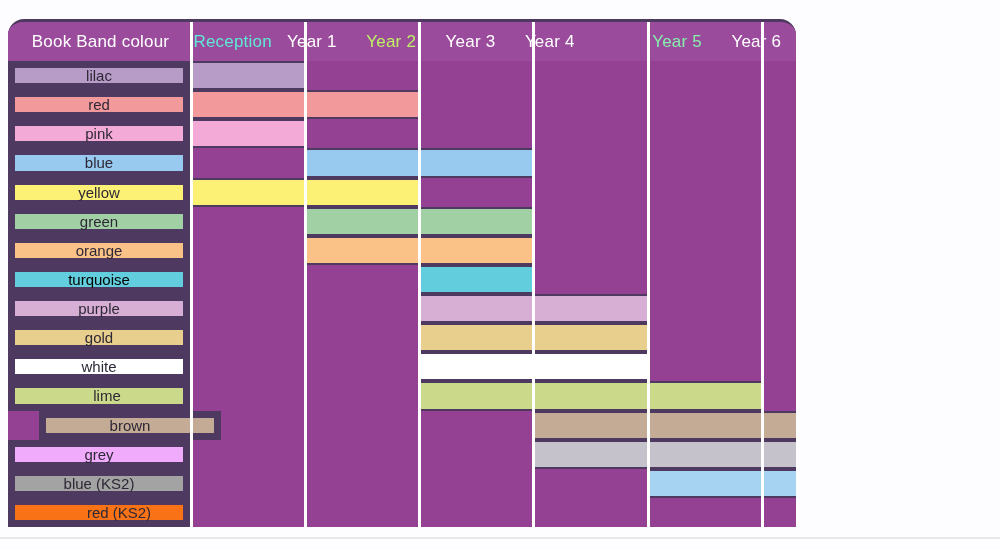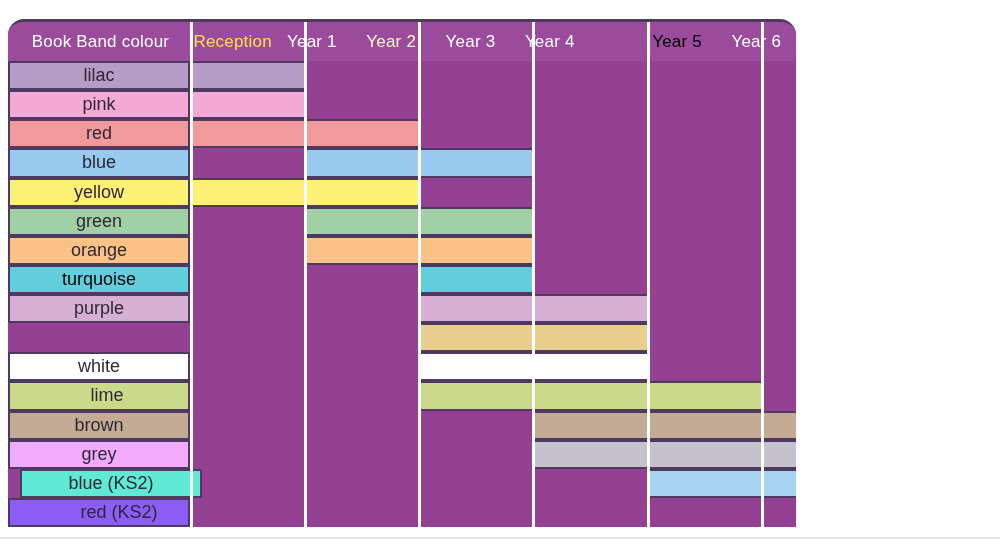--- a/index.html
+++ b/index.html
@@ -48,23 +48,23 @@
     flex-direction: column;
   }
   .band-row {
     position: relative;
     flex: 1;
   }
   .label-cell {
     position: absolute;
     left: 0; top: 0;
     width: 182px; height: 100%;
-    border: 2px solid #bef264;
+    border: 7px solid #bef264;
     display: flex; align-items: center; justify-content: center;
-    font-size: 18px;
+    font-size: 15px;
     color: #2e2836;
     z-index: 2;
     text-align: right;
   }
   .band-bar {
     position: absolute;
     top: 0; height: 100%;
     border-top: 2px solid #4e3a60;
     border-bottom: 2px solid #4e3a60;
     z-index: 1;
@@ -84,41 +84,41 @@
 </style>
 </head>
 <body style="background: rgb(253, 252, 254);">
 
 <div class="page">
   <div class="baseline" style="background: rgb(233, 230, 236);"></div>
 
   <div class="band-table" style="background: rgb(148, 65, 147); border-top-color: rgb(78, 58, 96);">
     <div class="header-row" style="background: rgb(155, 75, 156);">
       <div class="header-cell label-col" style="color: rgb(255, 255, 255);">Book Band colour</div>
-      <div class="header-cell year-col" style="color: #fde047;">Reception</div>
+      <div class="header-cell year-col" style="color: #5eead4;">Reception</div>
       <div class="header-cell year-col" style="color: rgb(255, 255, 255);">Year 1</div>
-      <div class="header-cell year-col" style="color: #fef9c3;">Year 2</div>
+      <div class="header-cell year-col" style="color: #bef264;">Year 2</div>
       <div class="header-cell year-col" style="color: rgb(255, 255, 255);">Year 3</div>
       <div class="header-cell year-col" style="color: rgb(255, 255, 255);">Year 4</div>
-      <div class="header-cell year-col" style="color: #000000; margin-left: 48px;">Year 5</div>
+      <div class="header-cell year-col" style="color: #86efac; margin-left: 48px;">Year 5</div>
       <div class="header-cell year-col" style="color: rgb(255, 255, 255);">Year 6</div>
     </div>
 
     <div class="rows">
         <div class="band-row">
           <div class="label-cell" style="background: rgb(182, 156, 199); border-color: rgb(78, 58, 96); color: rgb(46, 40, 54);">lilac</div>
           <div class="band-bar" style="left: 185px; width: 111.143px; background: rgb(182, 156, 199); border-top-color: rgb(78, 58, 96); border-bottom-color: rgb(78, 58, 96);"></div>
         </div>
         <div class="band-row">
+          <div class="label-cell" style="background: rgb(242, 153, 156); border-color: rgb(78, 58, 96); color: rgb(46, 40, 54);">red</div>
+          <div class="band-bar" style="left: 185px; width: 225.286px; background: rgb(242, 153, 156); border-top-color: rgb(78, 58, 96); border-bottom-color: rgb(78, 58, 96);"></div>
+        </div>
+        <div class="band-row">
           <div class="label-cell" style="background: rgb(244, 170, 214); border-color: rgb(78, 58, 96); color: rgb(46, 40, 54);">pink</div>
           <div class="band-bar" style="left: 185px; width: 111.143px; background: rgb(244, 170, 214); border-top-color: rgb(78, 58, 96); border-bottom-color: rgb(78, 58, 96);"></div>
-        </div>
-        <div class="band-row">
-          <div class="label-cell" style="background: rgb(242, 153, 156); border-color: rgb(78, 58, 96); color: rgb(46, 40, 54);">red</div>
-          <div class="band-bar" style="left: 185px; width: 225.286px; background: rgb(242, 153, 156); border-top-color: rgb(78, 58, 96); border-bottom-color: rgb(78, 58, 96);"></div>
         </div>
         <div class="band-row">
           <div class="label-cell" style="background: rgb(152, 201, 239); border-color: rgb(78, 58, 96); color: rgb(46, 40, 54);">blue</div>
           <div class="band-bar" style="left: 299.143px; width: 225.286px; background: rgb(152, 201, 239); border-top-color: rgb(78, 58, 96); border-bottom-color: rgb(78, 58, 96);"></div>
         </div>
         <div class="band-row">
           <div class="label-cell" style="background: rgb(252, 240, 117); border-color: rgb(78, 58, 96); color: rgb(46, 40, 54);">yellow</div>
           <div class="band-bar" style="left: 185px; width: 225.286px; background: rgb(252, 240, 117); border-top-color: rgb(78, 58, 96); border-bottom-color: rgb(78, 58, 96);"></div>
         </div>
         <div class="band-row">
@@ -131,44 +131,45 @@
         </div>
         <div class="band-row">
           <div class="label-cell" style="background: rgb(98, 206, 221); border-color: rgb(78, 58, 96); color: #000000;">turquoise</div>
           <div class="band-bar" style="left: 413.286px; width: 111.143px; background: rgb(98, 206, 221); border-top-color: rgb(78, 58, 96); border-bottom-color: rgb(78, 58, 96);"></div>
         </div>
         <div class="band-row">
           <div class="label-cell" style="background: rgb(215, 174, 212); border-color: rgb(78, 58, 96); color: rgb(46, 40, 54);">purple</div>
           <div class="band-bar" style="left: 413.286px; width: 225.286px; background: rgb(215, 174, 212); border-top-color: rgb(78, 58, 96); border-bottom-color: rgb(78, 58, 96);"></div>
         </div>
         <div class="band-row">
+          <div class="label-cell" style="background: rgb(233, 207, 141); border-color: rgb(78, 58, 96); color: rgb(46, 40, 54);">gold</div>
           <div class="band-bar" style="left: 413.286px; width: 225.286px; background: rgb(233, 207, 141); border-top-color: rgb(78, 58, 96); border-bottom-color: rgb(78, 58, 96);"></div>
         </div>
         <div class="band-row">
           <div class="label-cell" style="background: rgb(255, 255, 255); border-color: rgb(78, 58, 96); color: rgb(46, 40, 54);">white</div>
           <div class="band-bar" style="left: 413.286px; width: 225.286px; background: rgb(255, 255, 255); border-top-color: rgb(78, 58, 96); border-bottom-color: rgb(78, 58, 96);"></div>
         </div>
         <div class="band-row">
           <div class="label-cell" style="background: rgb(203, 217, 139); border-color: rgb(78, 58, 96); color: rgb(46, 40, 54); padding-left: 16px;">lime</div>
           <div class="band-bar" style="left: 413.286px; width: 339.429px; background: rgb(203, 217, 139); border-top-color: rgb(78, 58, 96); border-bottom-color: rgb(78, 58, 96);"></div>
         </div>
         <div class="band-row">
-          <div class="label-cell" style="background: rgb(195, 171, 150); border-color: rgb(78, 58, 96); color: rgb(46, 40, 54);">brown</div>
+          <div class="label-cell" style="background: rgb(195, 171, 150); border-color: rgb(78, 58, 96); color: rgb(46, 40, 54); margin-left: 31px;">brown</div>
           <div class="band-bar" style="left: 527.429px; width: 339.429px; background: rgb(195, 171, 150); border-top-color: rgb(78, 58, 96); border-bottom-color: rgb(78, 58, 96);"></div>
         </div>
         <div class="band-row">
           <div class="label-cell" style="background: #f0abfc; border-color: rgb(78, 58, 96); color: rgb(46, 40, 54);">grey</div>
           <div class="band-bar" style="left: 527.429px; width: 454.571px; background: rgb(197, 194, 203); border-top-color: rgb(78, 58, 96); border-bottom-color: rgb(78, 58, 96);"></div>
         </div>
         <div class="band-row">
-          <div class="label-cell" style="background: #5eead4; border-color: rgb(78, 58, 96); color: rgb(46, 40, 54); margin-left: 12px;">blue (KS2)</div>
+          <div class="label-cell" style="background: #a3a3a3; border-color: rgb(78, 58, 96); color: rgb(46, 40, 54);">blue (KS2)</div>
           <div class="band-bar" style="left: 641.571px; width: 340.429px; background: rgb(167, 211, 243); border-top-color: rgb(78, 58, 96); border-bottom-color: rgb(78, 58, 96);"></div>
         </div>
         <div class="band-row">
-          <div class="label-cell" style="background: #8b5cf6; border-color: rgb(78, 58, 96); color: rgb(46, 40, 54); padding-left: 40px;">red (KS2)</div>
+          <div class="label-cell" style="background: #f97316; border-color: rgb(78, 58, 96); color: rgb(46, 40, 54); padding-left: 40px;">red (KS2)</div>
           <div class="band-bar" style="left: 869.857px; width: 112.143px; background: rgb(248, 164, 160); border-top-color: rgb(78, 58, 96); border-bottom-color: rgb(78, 58, 96);"></div>
         </div>
       </div>
 
     <div class="gridlines">
         <div class="gridline" style="left: 182px; background: rgb(255, 255, 255);"></div>
         <div class="gridline" style="left: 296.143px; background: rgb(255, 255, 255);"></div>
         <div class="gridline" style="left: 410.286px; background: rgb(255, 255, 255);"></div>
         <div class="gridline" style="left: 524.429px; background: rgb(255, 255, 255);"></div>
         <div class="gridline" style="left: 638.571px; background: rgb(255, 255, 255);"></div>

